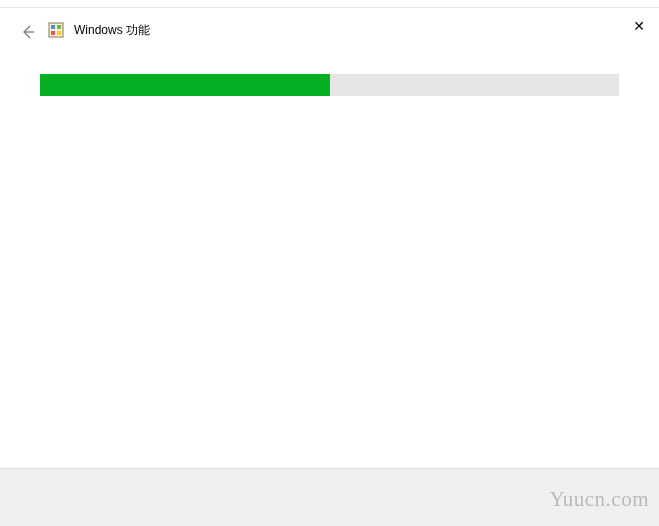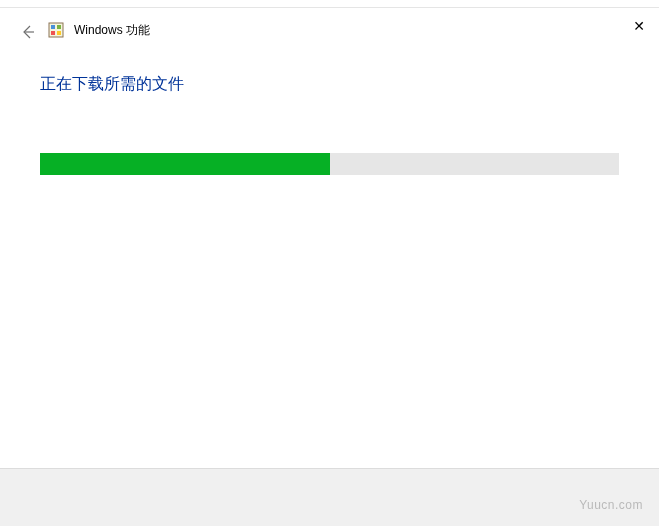--- a/index.html
+++ b/index.html
@@ -85,24 +85,24 @@
       bottom: 0;
       left: 0;
       right: 0;
       height: 58px;
       background: #f0f0f0;
       border-top: 1px solid #dcdcdc;
     }
     .watermark {
       position: absolute;
       bottom: 14px;
-      right: 16px;
-      font-size: 12px;
+      right: 10px;
+      font-size: 21px;
       color: rgba(120, 120, 120, 0.45);
-      font-family: Liberation Sans, sans-serif;
+      font-family: Liberation Serif, serif;
       letter-spacing: 0.5px;
     }
   </style>
 </head>
 <body>
 
 <div class="titlebar"></div>
 
 <div class="close-btn">✕</div>
 
@@ -119,21 +119,20 @@
       <rect x="3" y="3" width="4" height="4" fill="#4a90d9"></rect>
       <rect x="9" y="3" width="4" height="4" fill="#7cb342"></rect>
       <rect x="3" y="9" width="4" height="4" fill="#ef5350"></rect>
       <rect x="9" y="9" width="4" height="4" fill="#ffca28"></rect>
     </svg>
   </div>
   <span class="app-title">Windows 功能</span>
 </div>
 
 <div class="content">
-  <h2 class="heading">正在下载所需的文件</h2>
   <div class="progress-container">
     <div class="progress-fill" style="width: 50%;"></div>
   </div>
 </div>
 
 <div class="footer"></div>
 
 <div class="watermark">Yuucn.com</div>
 
 </body></html>

